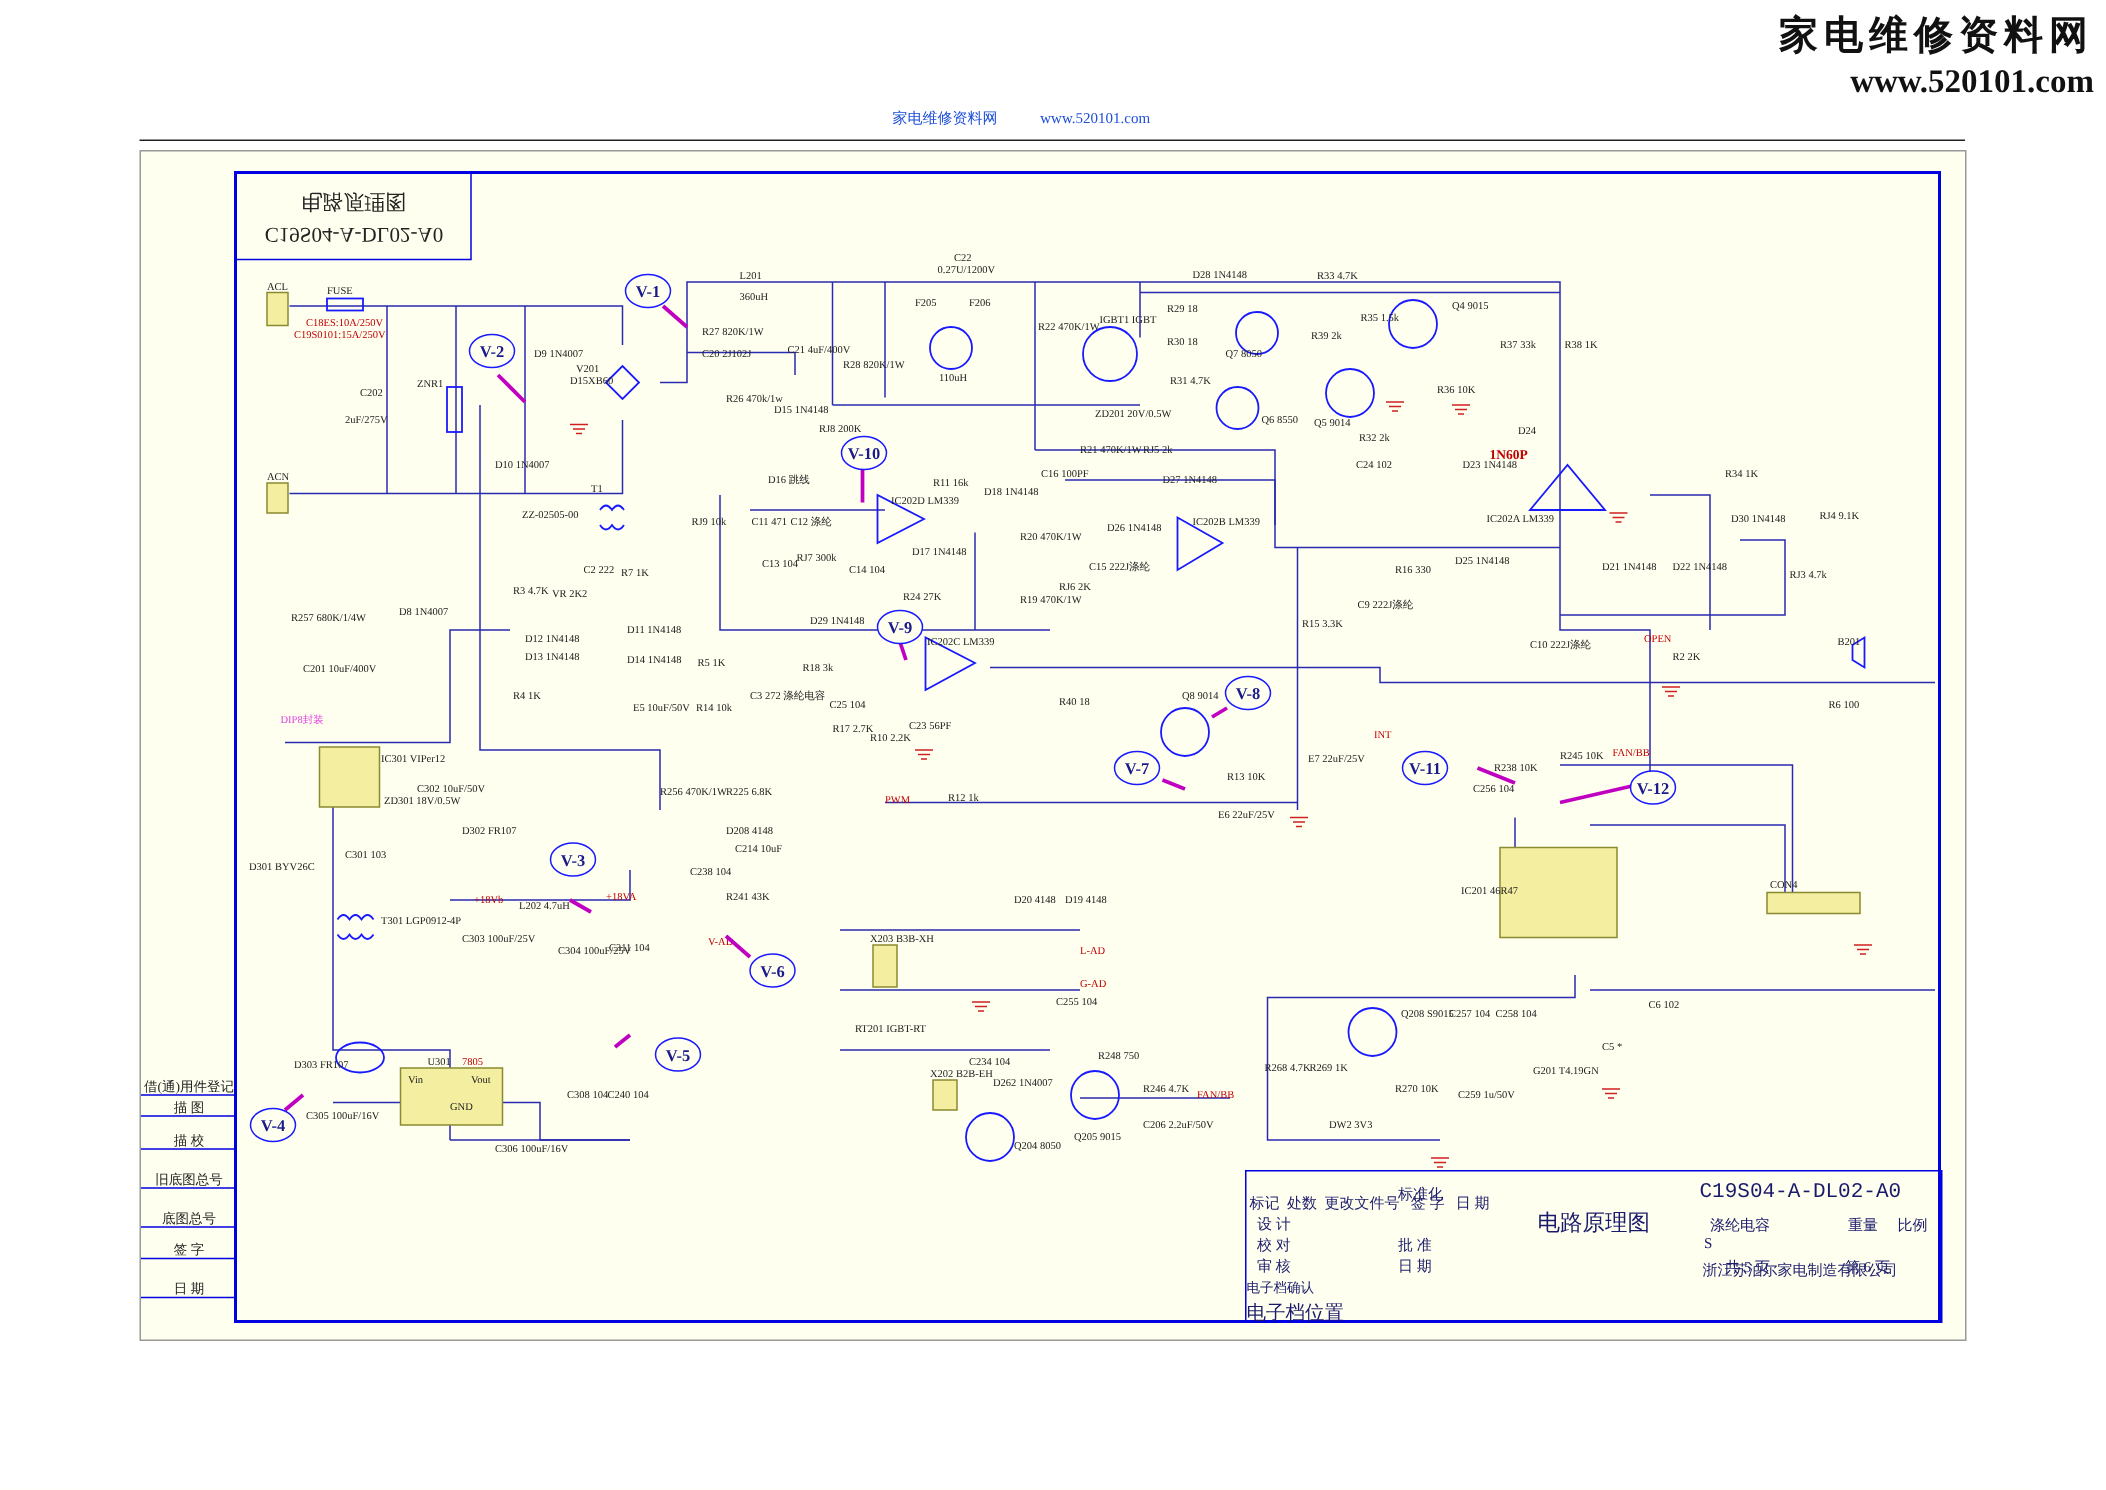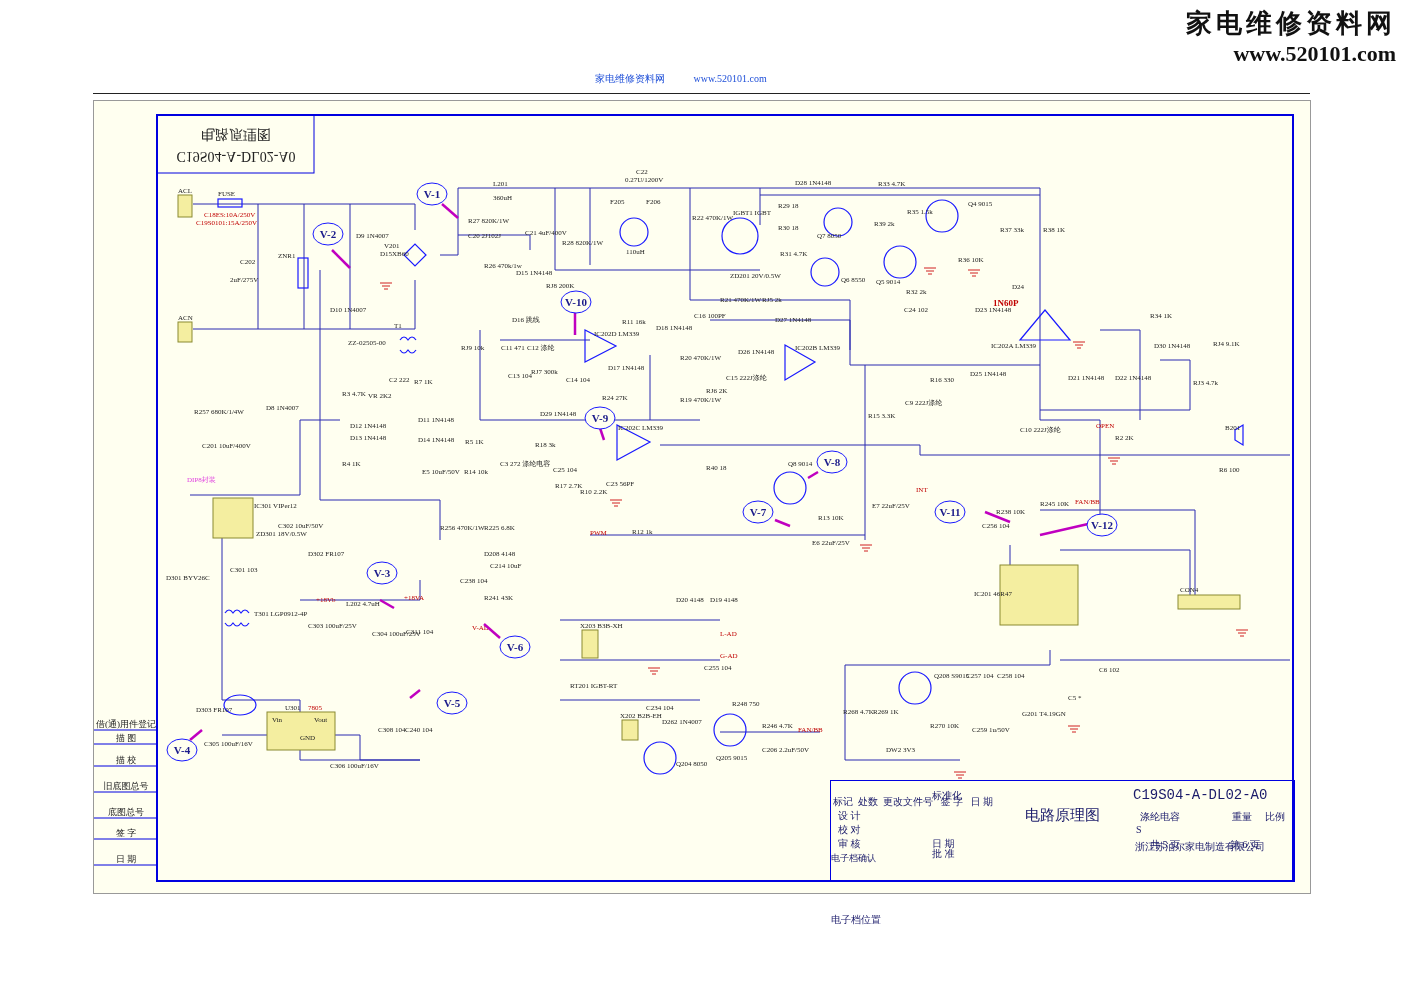--- a/index.html
+++ b/index.html
@@ -409,25 +409,25 @@
 <div class="tb" style="left:833px;top:795px;">
   <span>标记</span>&nbsp;
   <span>处数</span>&nbsp;
   <span>更改文件号</span>&nbsp;&nbsp;
   <span>签  字</span>&nbsp;&nbsp;
   <span>日  期</span>
 </div>
 <div class="tb" style="left:838px;top:809px;">设 计</div>
 <div class="tb" style="left:932px;top:789px;">标准化</div>
 <div class="tb" style="left:838px;top:823px;">校 对</div>
-<div class="tb" style="left:932px;top:847px;">批 准</div>
+<div class="tb" style="left:932px;top:823px;">批 准</div>
 <div class="tb" style="left:838px;top:837px;">审 核</div>
 <div class="tb" style="left:932px;top:837px;">日 期</div>
 <div class="tb" style="left:831px;top:852px;font-size:9px;">电子档确认</div>
-<div class="tb" style="left:831px;top:866px;font-size:10px;margin-top:47px;">电子档位置</div>
+<div class="tb" style="left:831px;top:866px;font-size:13px;">电子档位置</div>
 <div class="tb" style="left:1025px;top:806px;font-size:15px;">电路原理图</div>
 <div class="tb" style="left:1133px;top:787px;font-size:14px;font-family:'Liberation Mono',monospace;">C19S04-A-DL02-A0</div>
 <div class="tb" style="left:1140px;top:810px;">涤纶电容</div>
 <div class="tb" style="left:1232px;top:810px;">重量</div>
 <div class="tb" style="left:1265px;top:810px;">比例</div>
 <div class="tb" style="left:1136px;top:824px;">S</div>
 <div class="tb" style="left:1150px;top:838px;">共  5  页</div>
 <div class="tb" style="left:1230px;top:838px;">第  6  页</div>
 <div class="tb" style="left:1135px;top:840px;">浙江苏泊尔家电制造有限公司</div>
 

